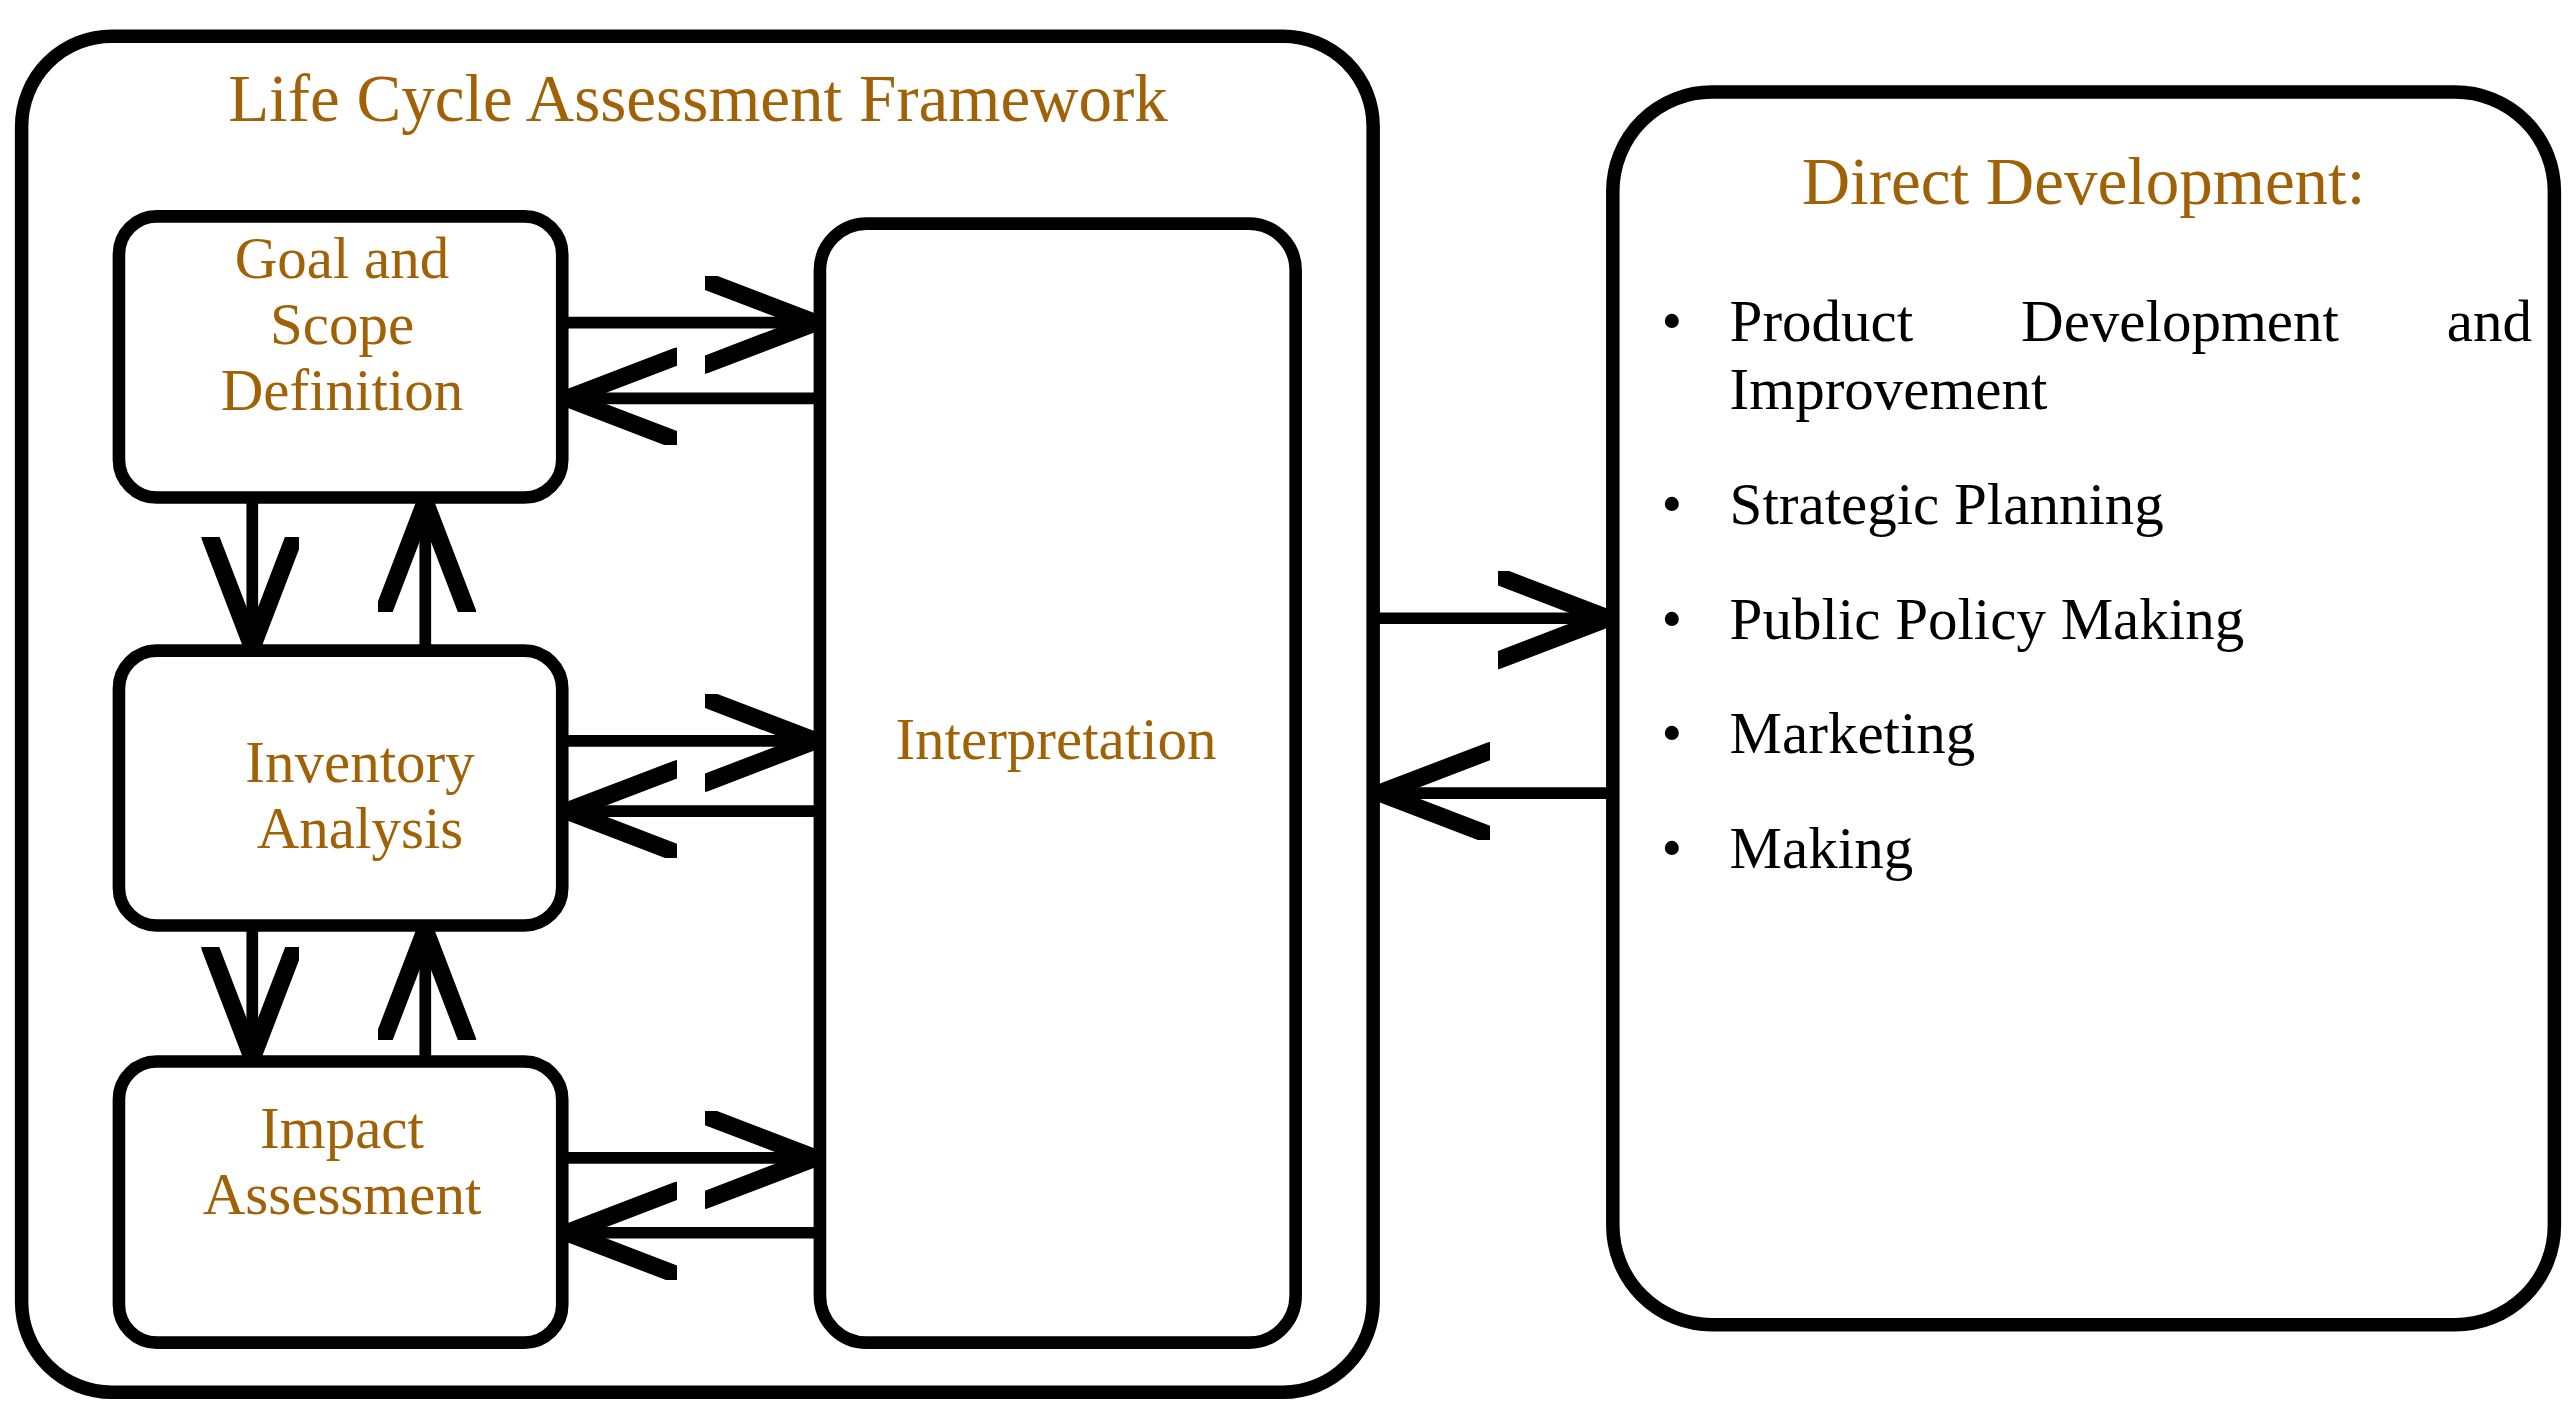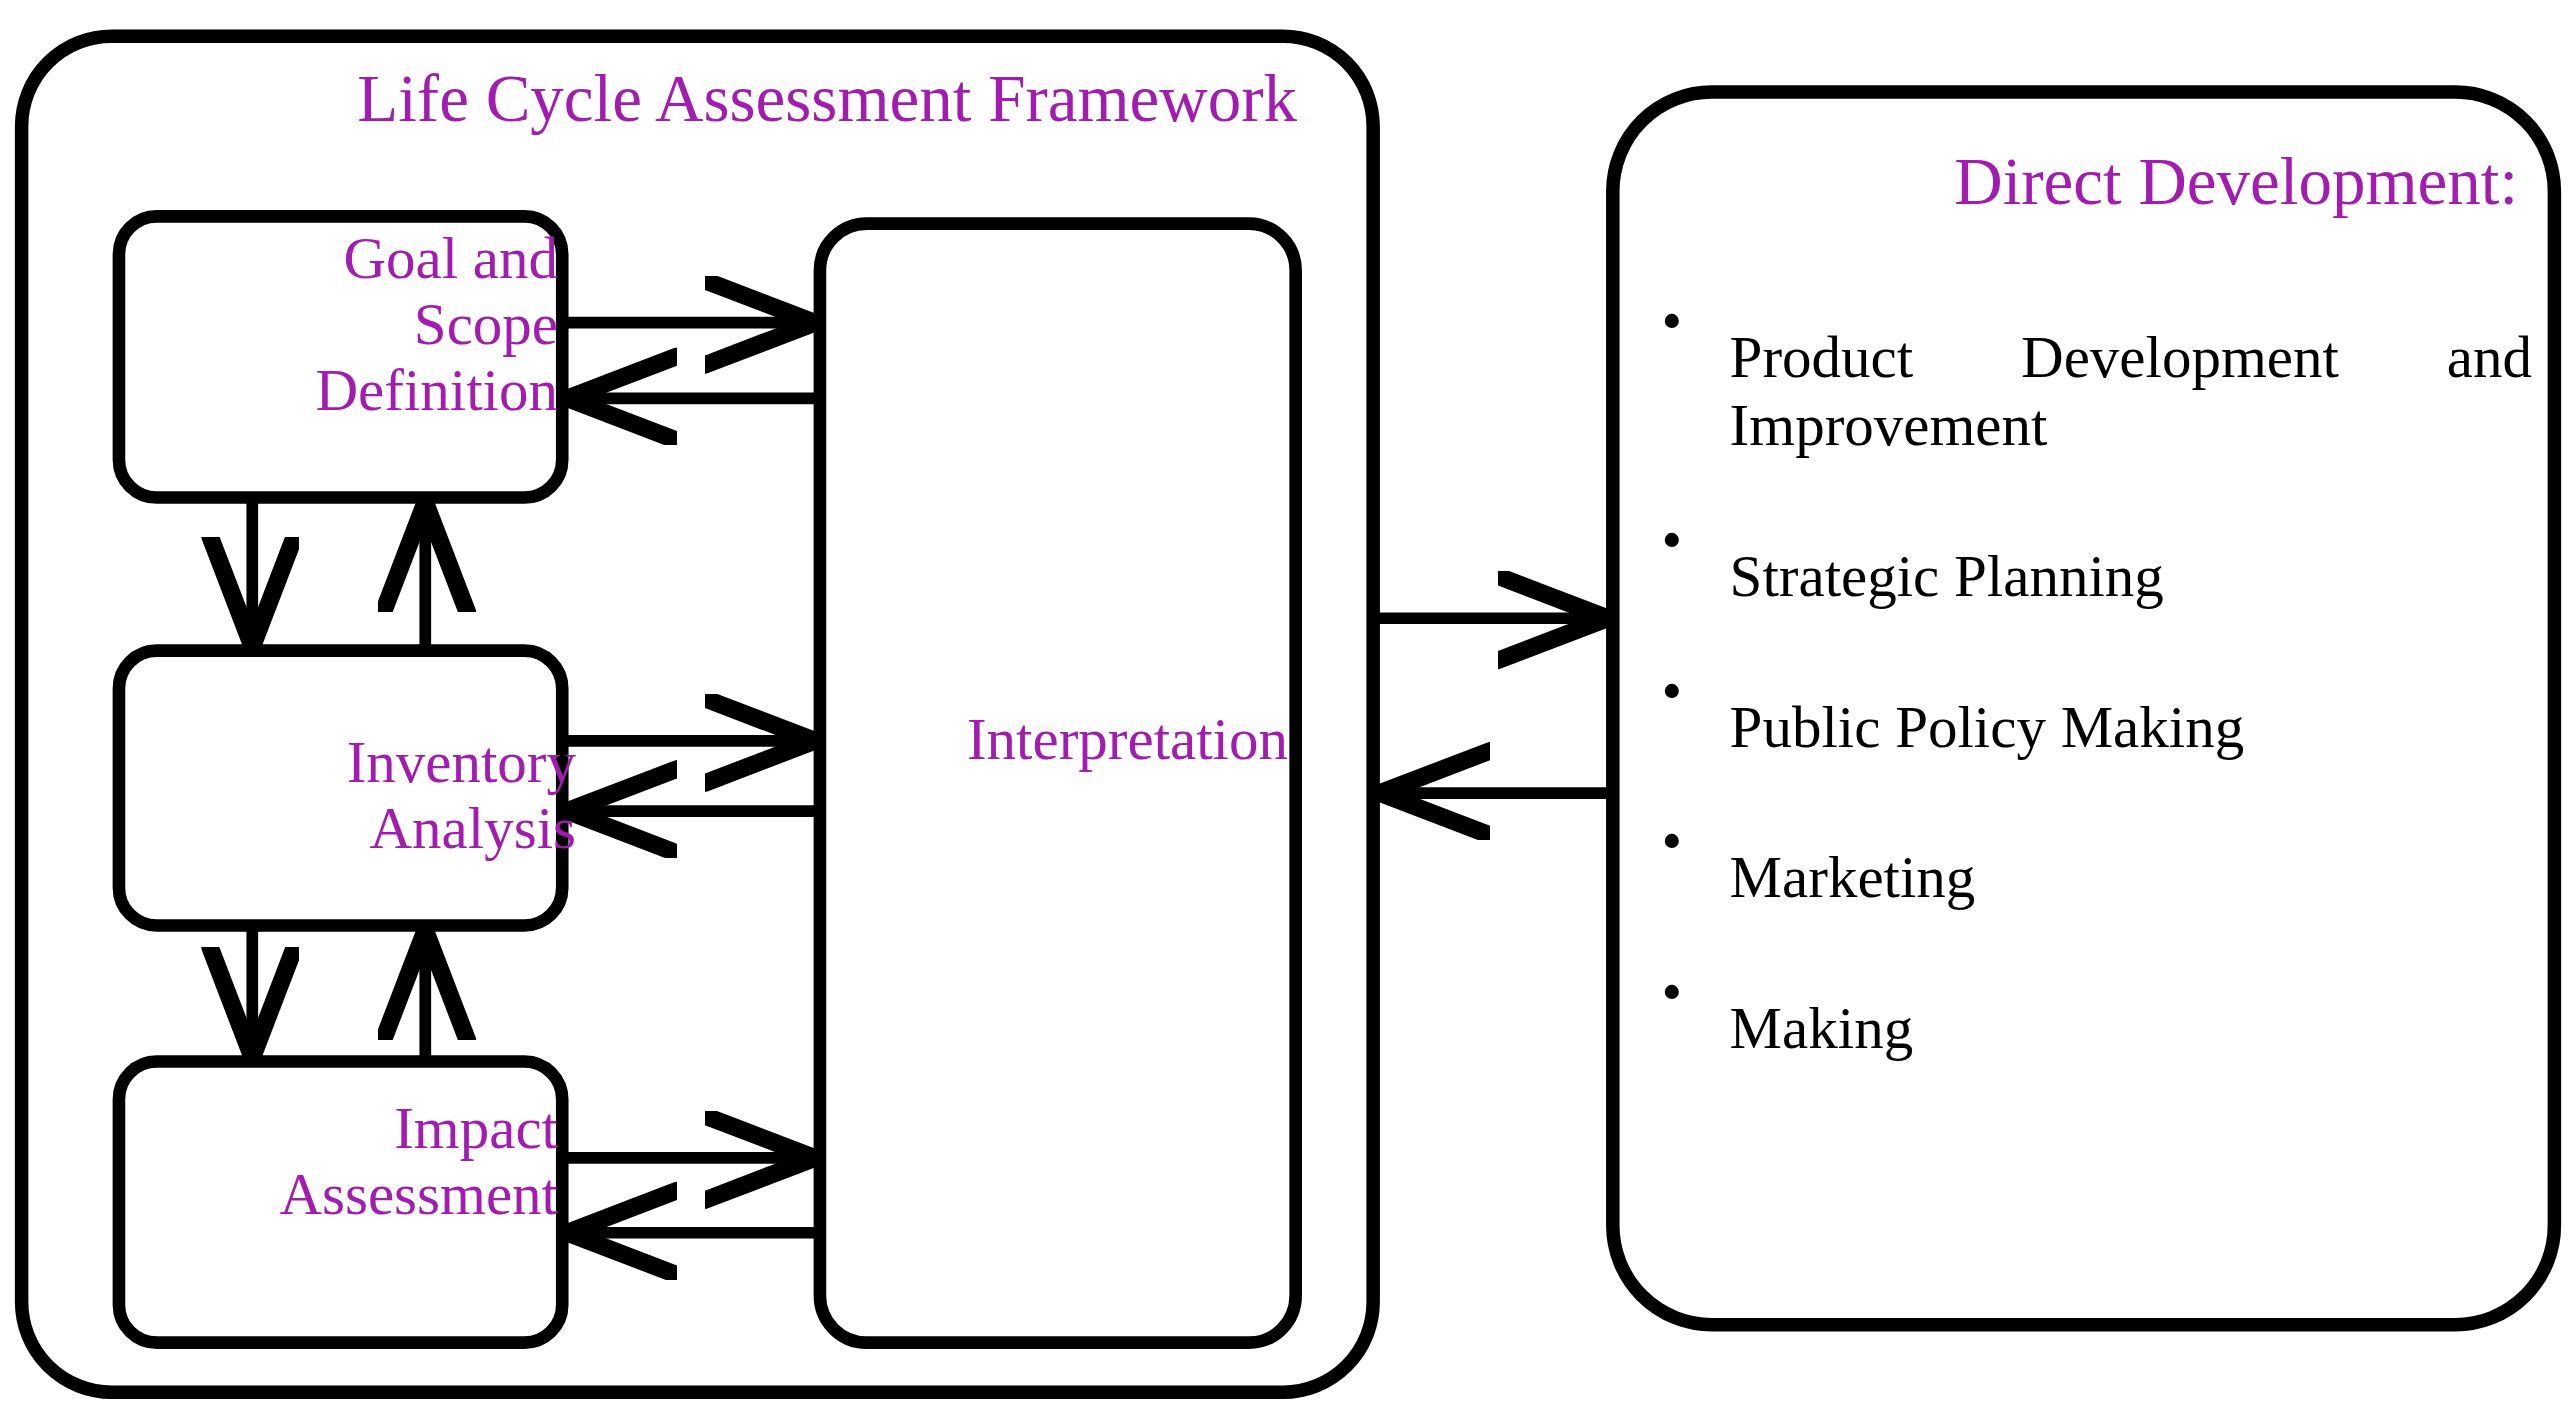--- a/index.html
+++ b/index.html
@@ -1,33 +1,33 @@
 <!DOCTYPE html>
 <html style="font-size:14.4px"><head>
 <meta charset="utf-8">
 <style>
   html,body{margin:0;padding:0;background:#ffffff;}
   body{width:2576px;height:1423px;overflow:hidden;
        font-family:"Liberation Serif","DejaVu Serif",serif;color:#000;}
   #stage{position:relative;width:2576px;height:1423px;background:#fff;}
   svg#art{position:absolute;left:0;top:0;width:2576px;height:1423px;}
-  .lbl{position:absolute;text-align:right;color:#a21caf;line-height:1.12;
+  .lbl{position:absolute;text-align:center;color:#a16207;line-height:1.12;
        font-family:"Liberation Serif","DejaVu Serif",serif;}
   #fw-title{left:99px;top:61px;width:1198px;font-size:67px;}
   #goal-lbl{left:126px;top:225px;width:432px;font-size:59px;}
   #inv-lbl{left:144px;top:685px;width:432px;font-size:59px;margin-top:44px;}
   #imp-lbl{left:126px;top:1095px;width:432px;font-size:59px;}
   #interp-lbl{left:824px;top:694px;width:464px;font-size:59px;margin-top:12px;}
   #da-title{left:1649px;top:144px;width:869px;font-size:67px;}
   #da-list{position:absolute;left:1649px;top:288px;width:883px;}
   .da-row{display:flex;align-items:flex-start;margin-bottom:47px;}
   .da-bullet{flex:0 0 68px;font-size:59px;line-height:1.12;text-align:left;
              padding-left:12.6px;font-family:"Liberation Serif","DejaVu Serif",serif;}
   .da-text{flex:1 1 auto;font-size:59px;line-height:1.15;text-align:justify;
-           font-family:"Liberation Serif","DejaVu Serif",serif;margin-top:36px;}
+           font-family:"Liberation Serif","DejaVu Serif",serif;}
   .da-text.nojust{text-align:left;}
 </style>
 </head>
 <body>
 
 <div id="stage">
 
   <svg id="art" viewBox="0 0 2859 1579">
     <defs>
       <marker id="ah" markerWidth="10" markerHeight="10" refX="9.2" refY="4" orient="auto" markerUnits="strokeWidth">

